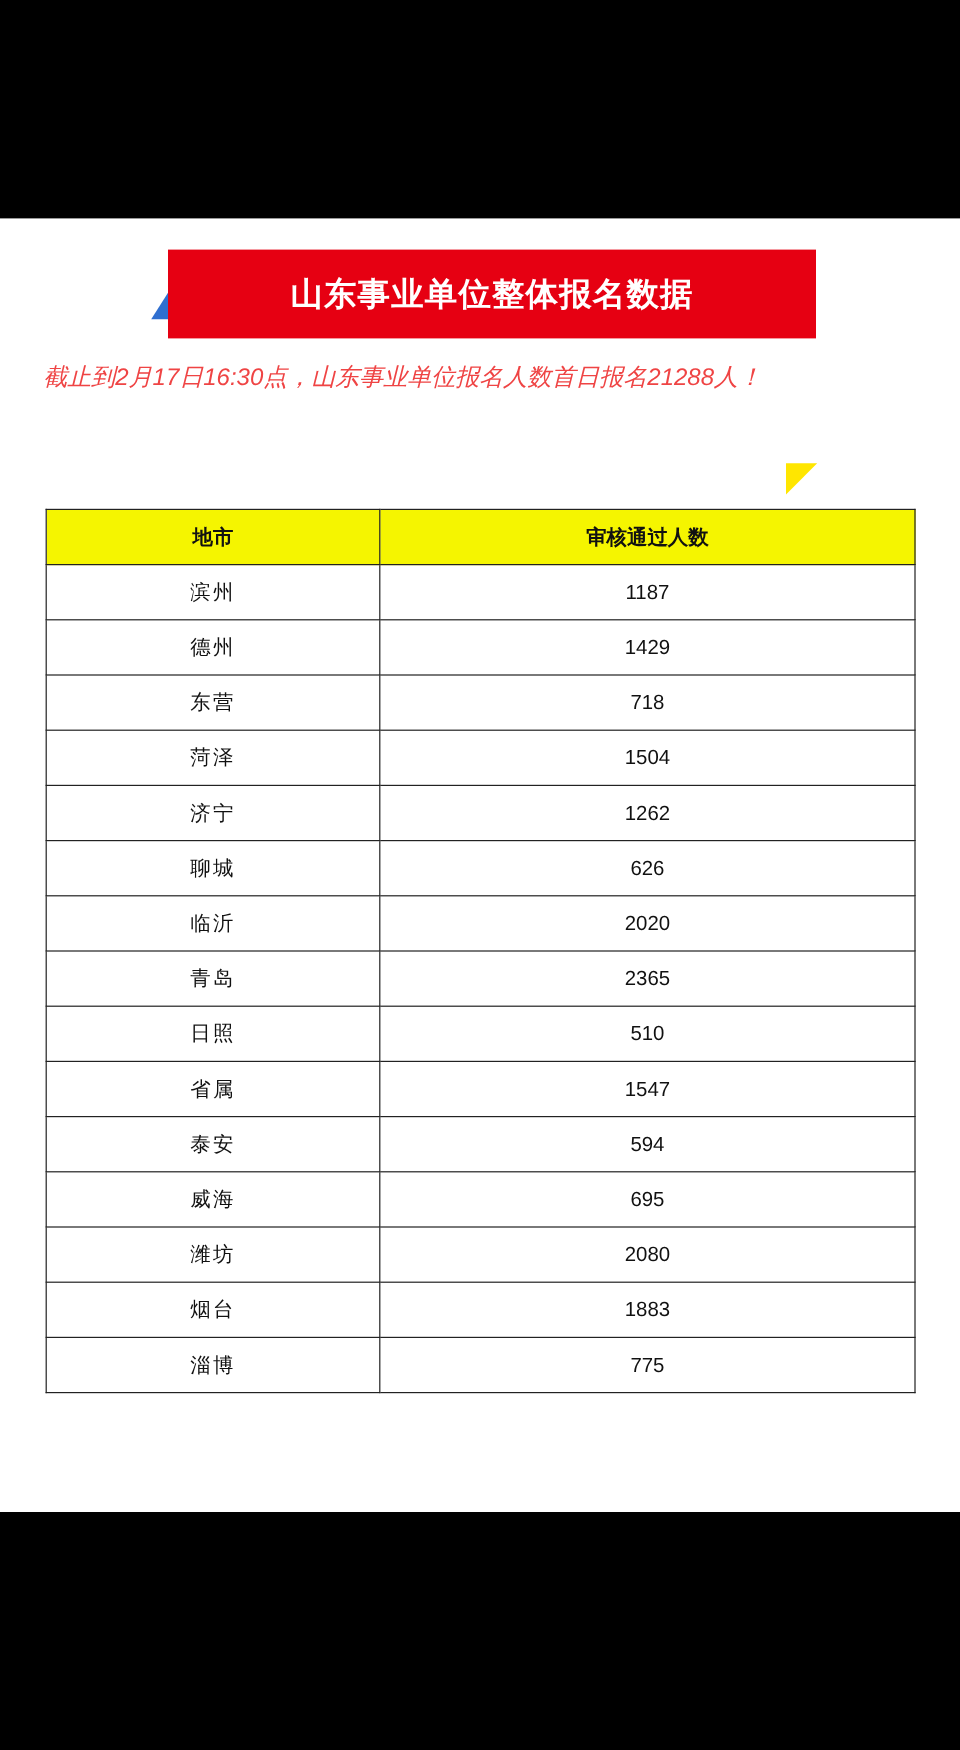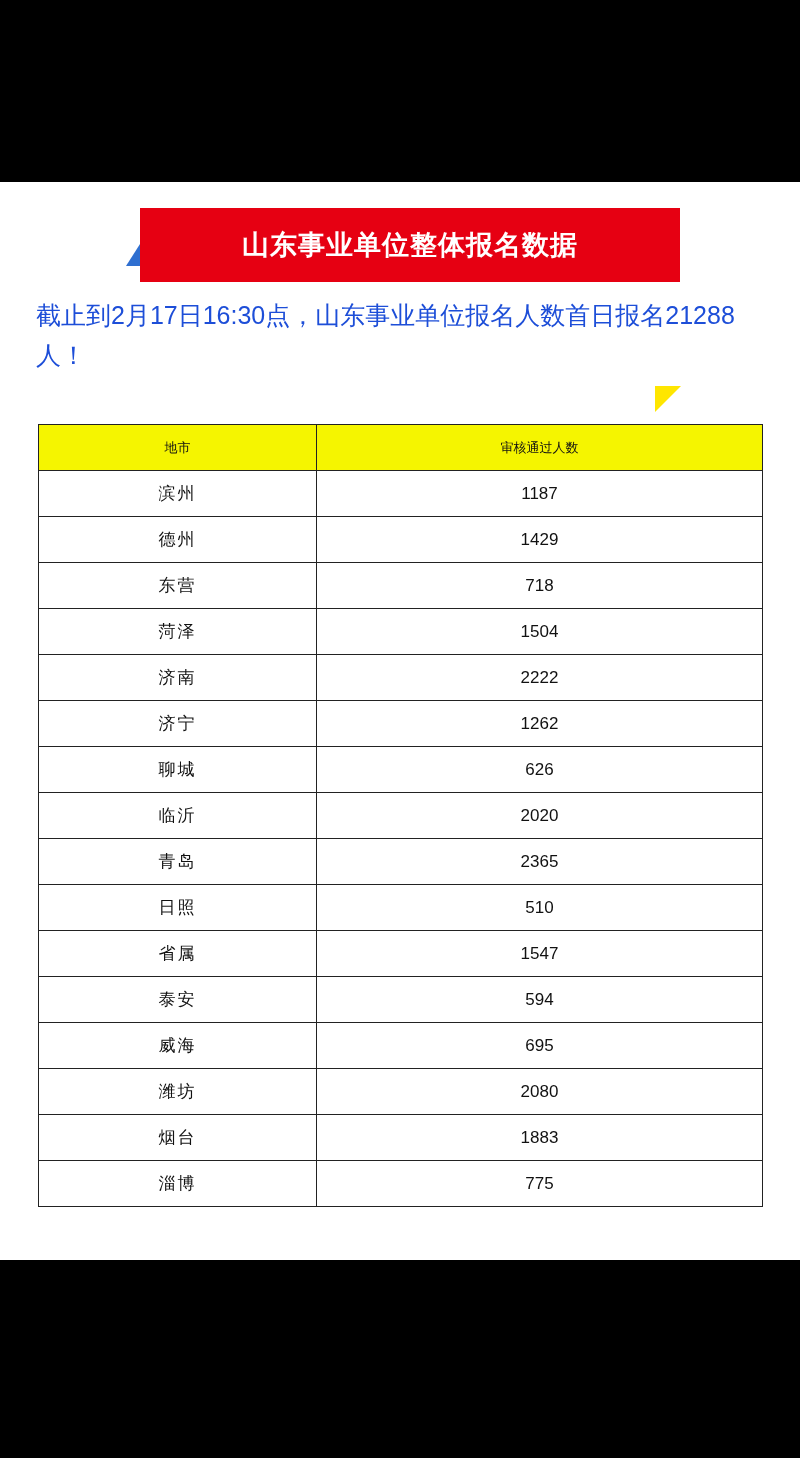--- a/index.html
+++ b/index.html
@@ -61,24 +61,25 @@
     width: 0;
     height: 0;
     border-right: 26px solid transparent;
     border-top: 26px solid #ffe600;
   }
   .intro {
     position: absolute;
     left: 36px;
     top: 113px;
     width: 730px;
-    font-size: 25px;
+    font-size: 20px;
     line-height: 40px;
-    color: #1d4ed8;
+    color: #ef4444;
     font-weight: 500;
+    font-style: italic;
   }
   .table-wrap {
     position: absolute;
     left: 38px;
     top: 242px;
     width: 724px;
   }
   table.data {
     border-collapse: collapse;
     width: 724px;
@@ -87,22 +88,22 @@
   table.data th, table.data td {
     border: 1px solid #222222;
     height: 43px;
     text-align: center;
     vertical-align: middle;
     font-size: 17px;
     color: #111111;
   }
   table.data thead th {
     background: #f5f500;
-    font-weight: normal;
-    font-size: 13px;
+    font-weight: bold;
+    font-size: 17px;
   }
   table.data col.c1 { width: 278px; }
   table.data col.c2 { width: 446px; }
   table.data td.city { letter-spacing: 2px; margin-left: 31px; }
   table.data td.num { font-size: 17px; }
   .bar-top {
     position: absolute;
     left: 0; top: 0; width: 800px; height: 182px;
     background: #000000;
   }
@@ -154,24 +155,20 @@
           </tr>
           <tr>
             <td class="city">东营</td>
             <td class="num">718</td>
           </tr>
           <tr>
             <td class="city">菏泽</td>
             <td class="num">1504</td>
           </tr>
           <tr>
-            <td class="city">济南</td>
-            <td class="num">2222</td>
-          </tr>
-          <tr>
             <td class="city">济宁</td>
             <td class="num">1262</td>
           </tr>
           <tr>
             <td class="city">聊城</td>
             <td class="num">626</td>
           </tr>
           <tr>
             <td class="city">临沂</td>
             <td class="num">2020</td>

